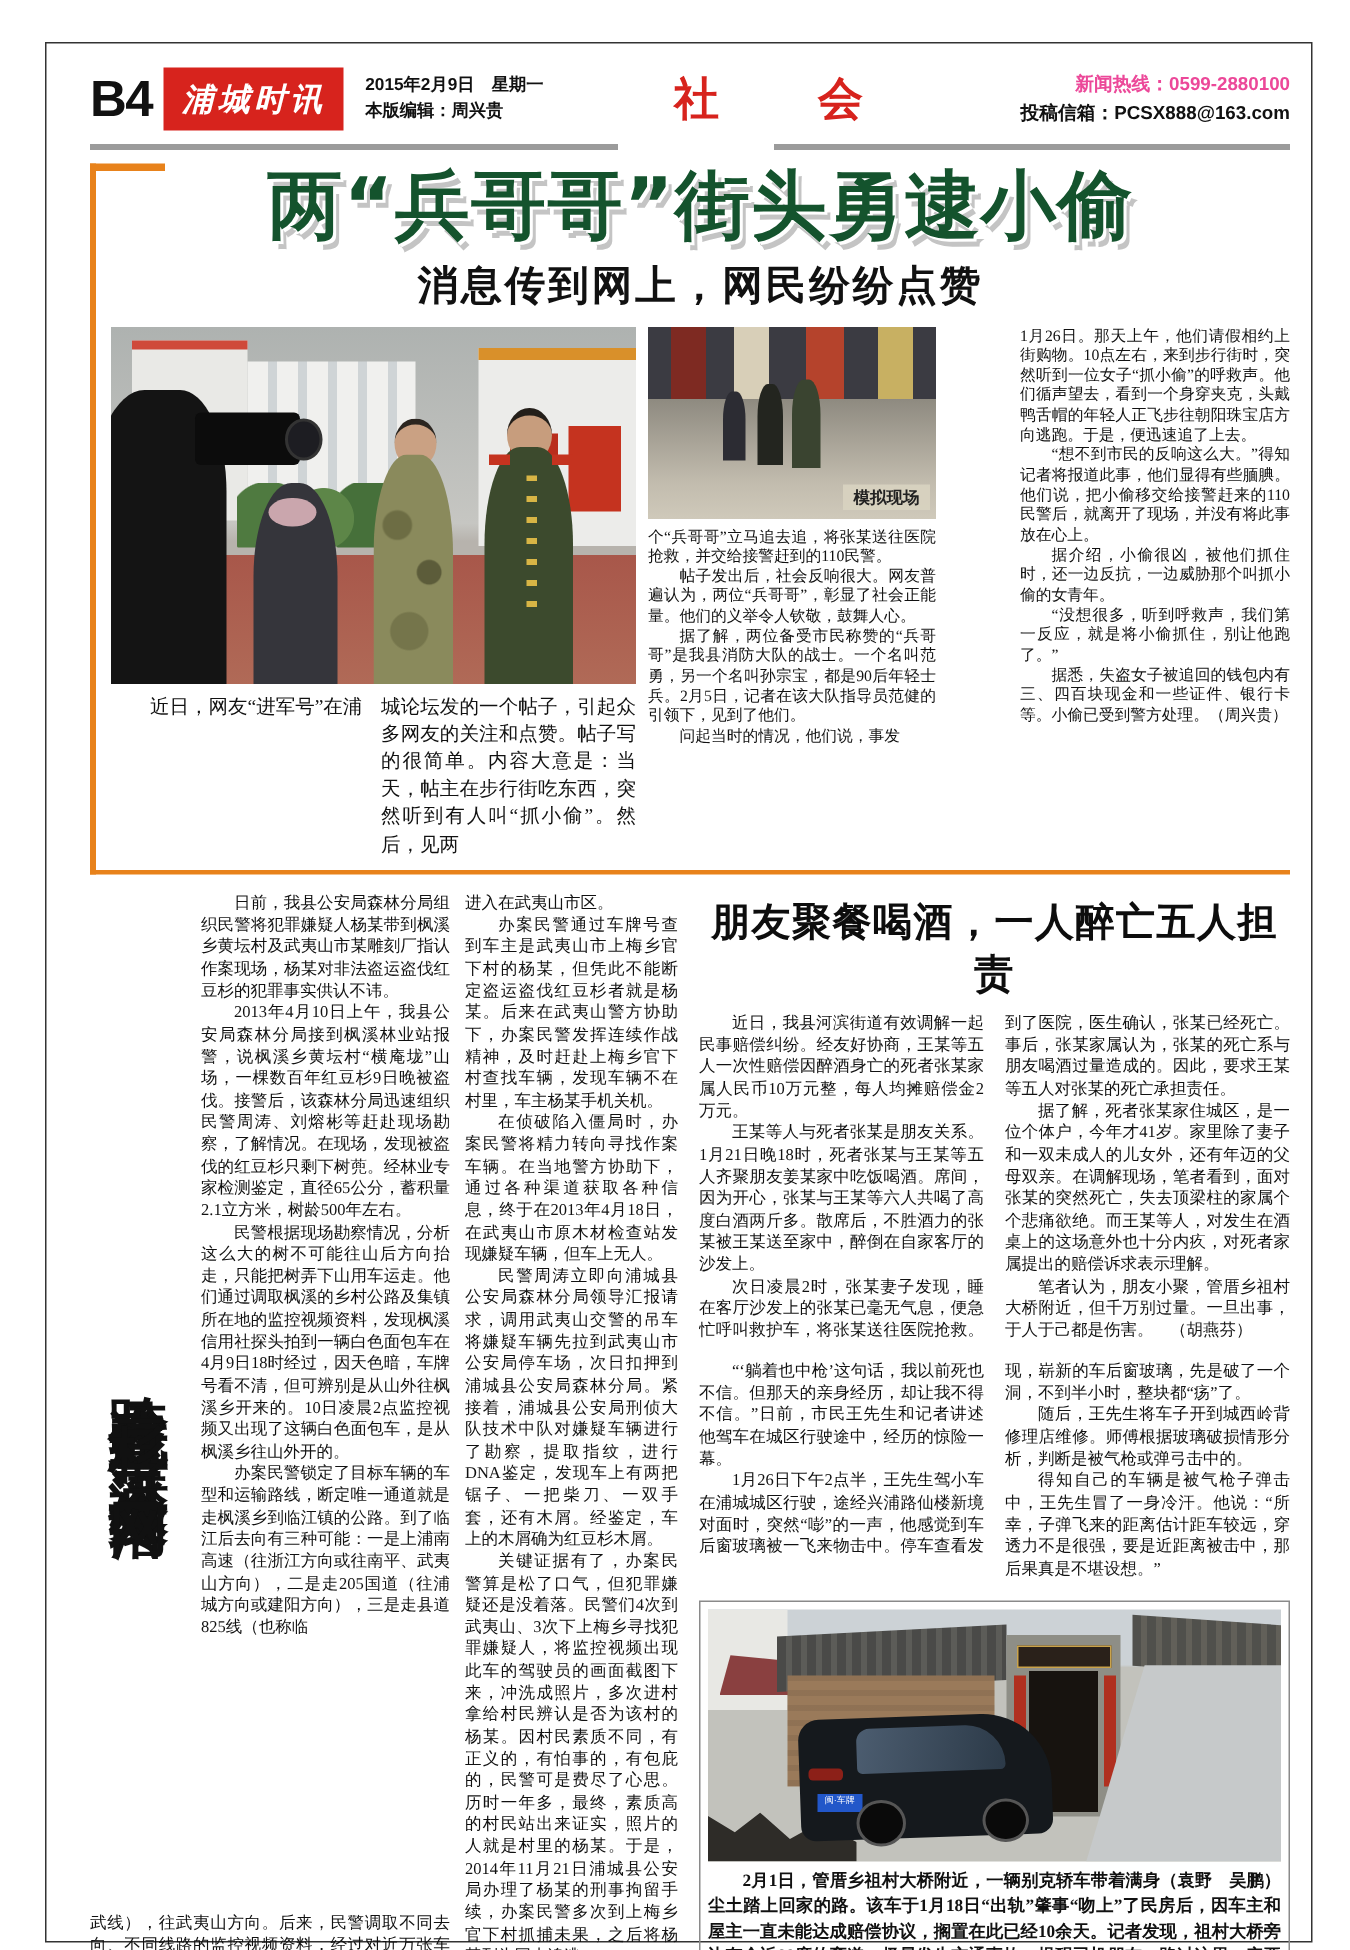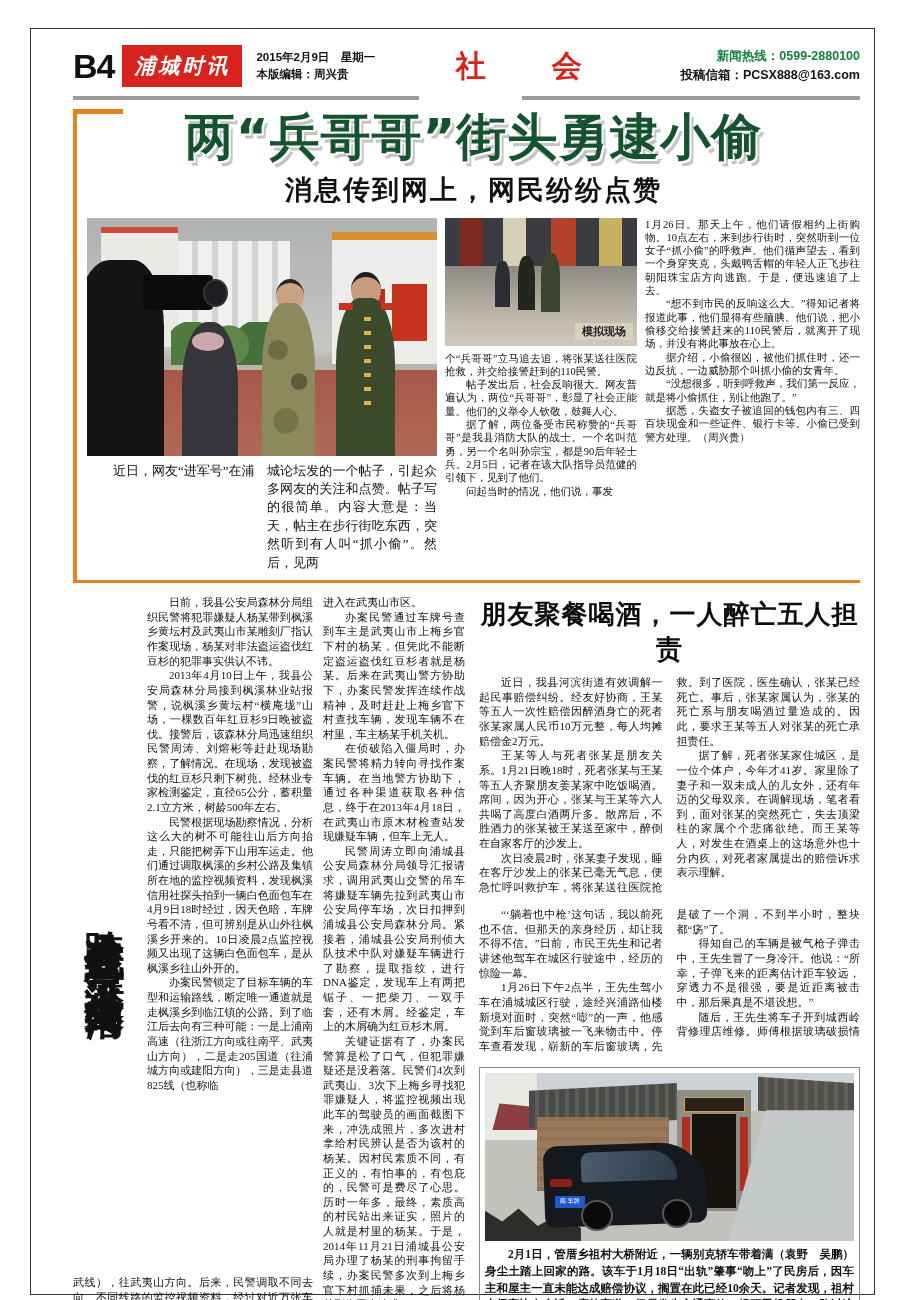--- a/index.html
+++ b/index.html
@@ -1,30 +1,30 @@
 <!DOCTYPE html>
 <html><head>
 <meta charset="utf-8">
 <style>
   html,body{margin:0;padding:0;background:#fff;}
   #canvas{position:relative;width:900px;height:1300px;background:#fff;overflow:hidden;
           font-family:"Liberation Serif","DejaVu Serif",serif;color:#111;}
   .page{position:absolute;left:30px;top:28px;width:845px;height:1267px;border:1px solid #333;
-        box-sizing:border-box;padding:10px 14px 8px 42px;}
+        box-sizing:border-box;padding:10px 14px 8px 29px;}
   
   .hdr{position:relative;display:flex;align-items:center;height:54px;}
   .hdr-left{display:flex;align-items:center;gap:8px;}
   .pagecode{font-family:"Liberation Sans",sans-serif;font-weight:900;font-size:34px;letter-spacing:-1px;}
   .masthead{background:#d7231d;color:#fff;font-style:italic;font-weight:bold;font-size:21px;
             padding:7px 12px;letter-spacing:3px;white-space:nowrap;font-family:"Liberation Serif",serif;}
   .dateblock{font-family:"Liberation Sans",sans-serif;font-weight:bold;font-size:11.5px;line-height:1.5;margin-left:6px;}
   .section-title{flex:1;text-align:center;color:#d7231d;font-weight:900;font-size:30px;
                  letter-spacing:18px;font-family:"Liberation Sans",sans-serif;}
   .hdr-right{text-align:right;font-family:"Liberation Sans",sans-serif;font-weight:bold;font-size:12.5px;line-height:1.5;}
-  .hotline{color:#15803d;}
+  .hotline{color:#ec4899;}
   .hdr-rule-l{position:absolute;left:0;bottom:-7px;width:44%;height:4px;background:#9b9b9b;}
   .hdr-rule-r{position:absolute;right:0;bottom:-7px;width:43%;height:4px;background:#9b9b9b;}
   
   .top-section{position:relative;margin-top:16px;border-left:4px solid #e8821b;border-bottom:3px solid #e8821b;
                padding:2px 0 8px 10px;}
   .top-section::before{content:"";position:absolute;left:-4px;top:0;width:50px;height:5px;background:#e8821b;}
   .lead-headline{text-align:center;font-family:"DejaVu Sans","Liberation Sans",sans-serif;font-weight:900;
                  font-size:50px;line-height:1.05;color:#14532d;letter-spacing:1px;
                  text-shadow:2px 2px 0 #fff,4px 5px 0 #c4c4c4;}
   .lead-sub{text-align:center;font-size:27px;font-weight:bold;letter-spacing:2px;margin:8px 0 10px 0;
@@ -32,21 +32,21 @@
   .photo-grid{display:flex;gap:8px;}
   .col-a{width:350px;flex:none;}
   .col-b{width:192px;flex:none;}
   .col-c{flex:1;min-width:0;}
   .bodytext{font-size:10.5px;line-height:1.27;text-align:justify;}
   .bodytext p,.para{margin:0;text-indent:2em;}
   .cont{text-indent:0 !important;}
   .quote-cols{display:flex;gap:10px;margin-top:6px;}
   .quote-cols .q{flex:1;font-size:13px;line-height:1.42;text-align:justify;}
   .midtext{margin-top:6px;height:186px;overflow:hidden;}
-  .rightcol-text{height:318px;overflow:hidden;}
+  .rightcol-text{height:318px;overflow:hidden;margin-left:48px;}
   
   .ph{position:relative;overflow:hidden;}
   .photo-main{width:350px;height:238px;background:linear-gradient(#aeb2b0 0%,#c6c6c2 55%,#b7b3ad 60%);}
   .pm-bld1{position:absolute;left:4%;top:4%;width:22%;height:48%;background:#e9e9e6;border-top:6px solid #cf4a3a;}
   .pm-bld2{position:absolute;left:26%;top:10%;width:32%;height:40%;background:
            repeating-linear-gradient(90deg,#f0f0ee 0 14px,#cfd4d6 14px 20px);}
   .pm-fire{position:absolute;right:0;top:6%;width:30%;height:52%;background:#ececea;border-top:8px solid #d9902a;}
   .pm-truck1{position:absolute;right:3%;top:28%;width:10%;height:24%;background:#c5331f;}
   .pm-truck2{position:absolute;right:15%;top:30%;width:9%;height:22%;background:#b92d1c;}
   .pm-trees{position:absolute;left:24%;top:44%;width:30%;height:18%;background:
@@ -273,22 +273,22 @@
               <p class="para">据了解，死者张某家住城区，是一位个体户，今年才41岁。家里除了妻子和一双未成人的儿女外，还有年迈的父母双亲。在调解现场，笔者看到，面对张某的突然死亡，失去顶梁柱的家属个个悲痛欲绝。而王某等人，对发生在酒桌上的这场意外也十分内疚，对死者家属提出的赔偿诉求表示理解。</p>
               <p class="para">笔者认为，朋友小聚，管厝乡祖村大桥附近，但千万别过量。一旦出事，于人于己都是伤害。　（胡燕芬）</p>
             </div>
         </div>
 
         <div class="car-art">
           <div class="two-cols car-body">
             <div>
                 <p class="para">“‘躺着也中枪’这句话，我以前死也不信。但那天的亲身经历，却让我不得不信。”日前，市民王先生和记者讲述他驾车在城区行驶途中，经历的惊险一幕。</p>
                 <p class="para">1月26日下午2点半，王先生驾小车在浦城城区行驶，途经兴浦路仙楼新境对面时，突然“嘭”的一声，他感觉到车后窗玻璃被一飞来物击中。停车查看发现，崭新的车后窗玻璃，先是破了一个洞，不到半小时，整块都“疡”了。</p>
+                <p class="para">随后，王先生将车子开到城西岭背修理店维修。师傅根据玻璃破损情形分析，判断是被气枪或弹弓击中的。</p>
                 <p class="para">得知自己的车辆是被气枪子弹击中，王先生冒了一身冷汗。他说：“所幸，子弹飞来的距离估计距车较远，穿透力不是很强，要是近距离被击中，那后果真是不堪设想。”</p>
-                <p class="para">随后，王先生将车子开到城西岭背修理店维修。师傅根据玻璃破损情形分析，判断是被气枪或弹弓击中的。</p>
               </div>
 
           </div>
         </div>
 
         <div class="photo-box">
           <div class="ph photo-bottom">
             <div class="pb-whitewall"></div>
             <div class="pb-redroof"></div>
             <div class="pb-roof1"></div>

